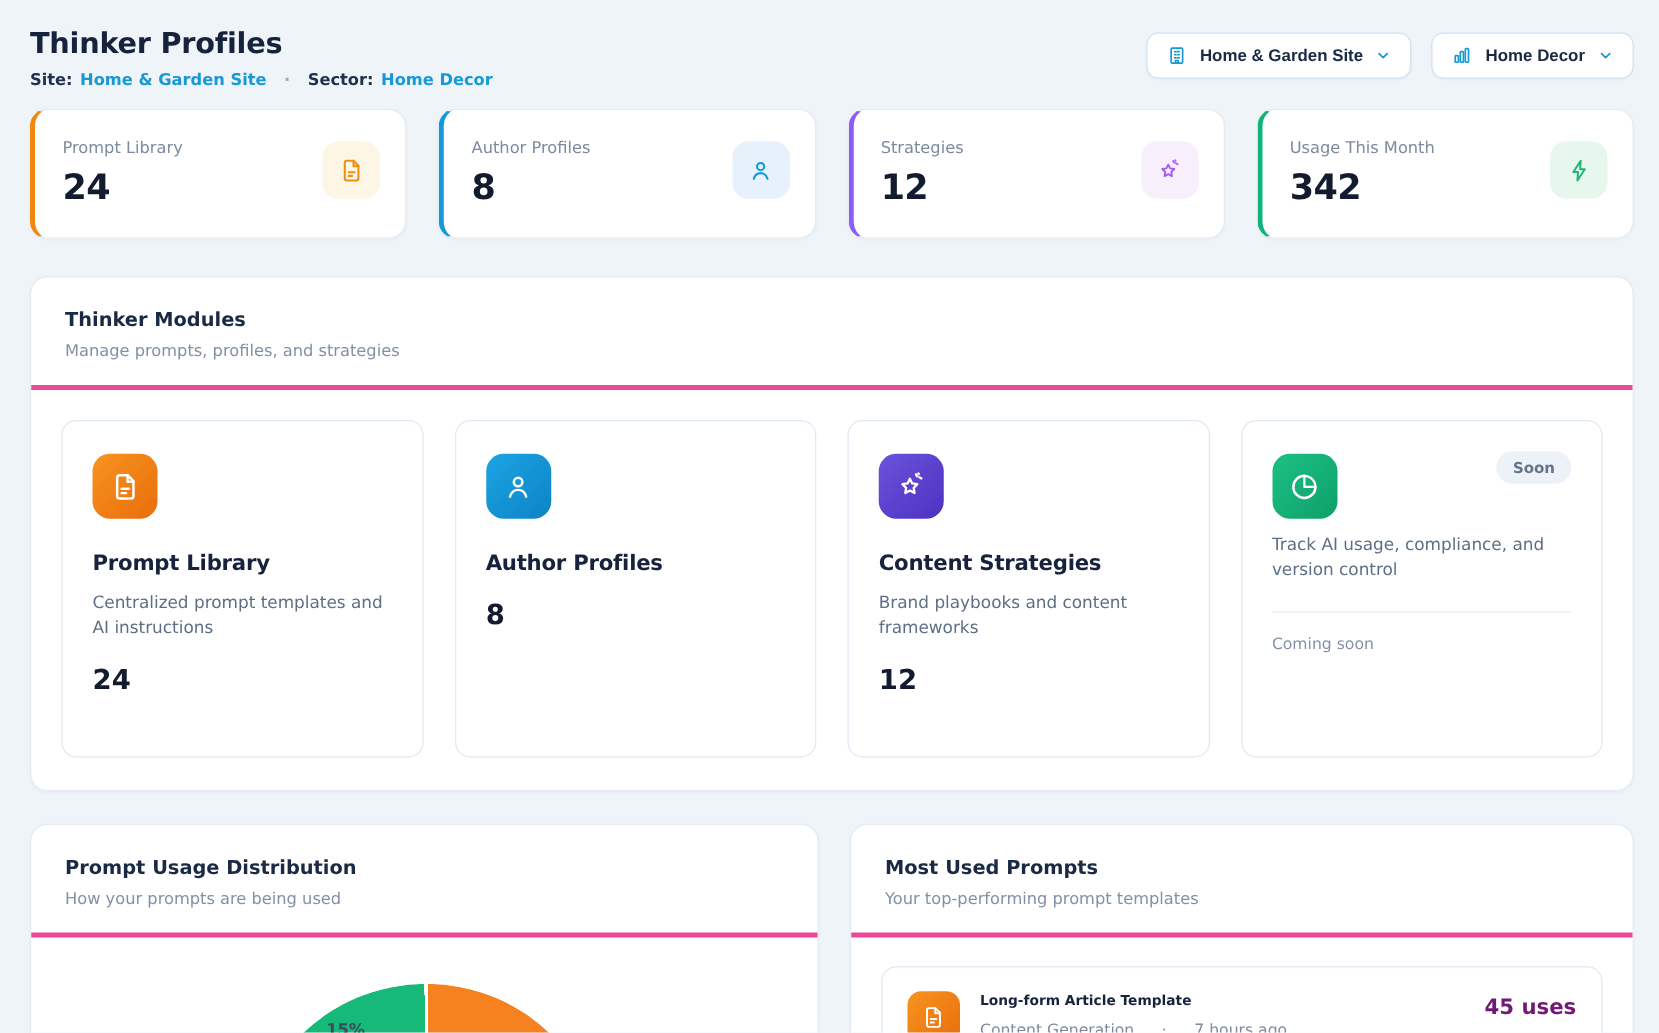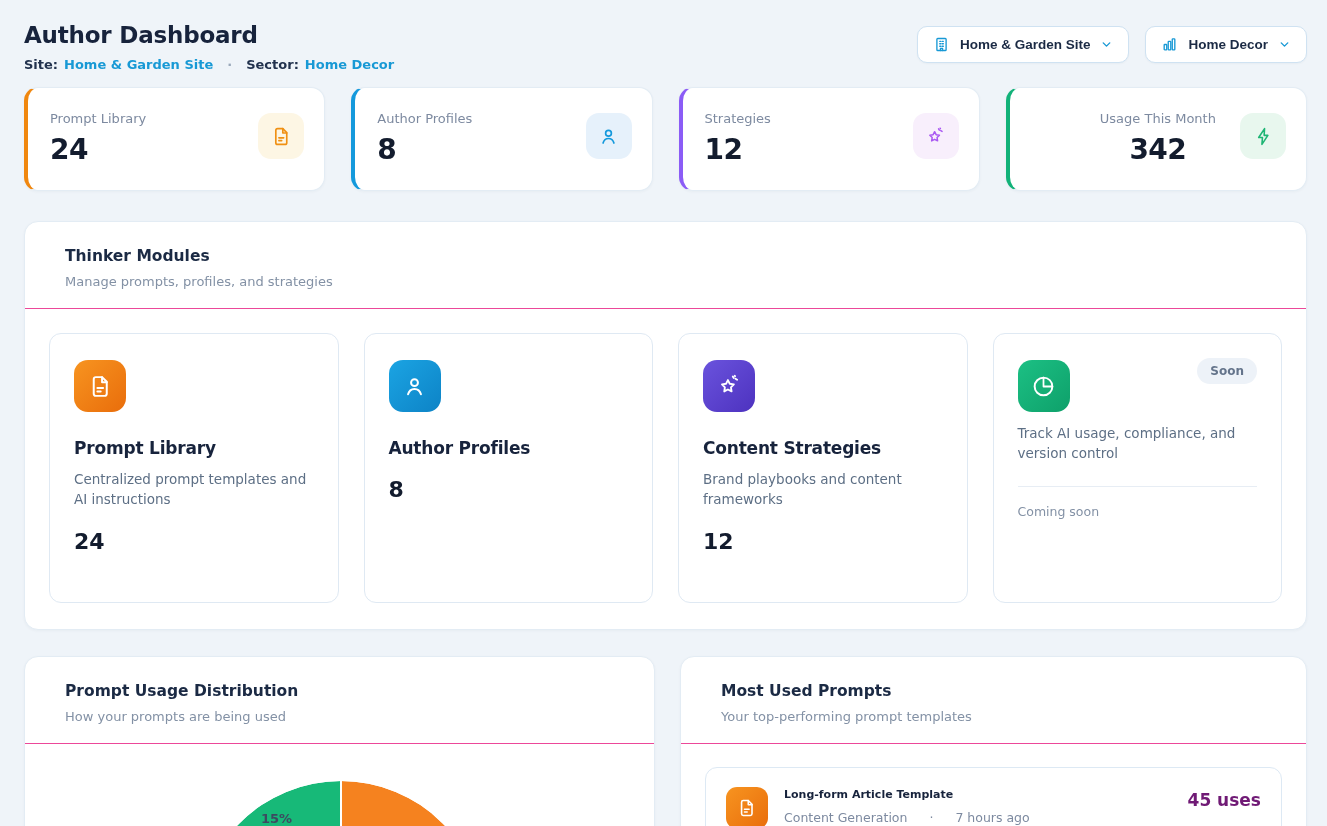--- a/index.html
+++ b/index.html
@@ -31,38 +31,38 @@
   
   .stats-grid { display:grid; grid-template-columns:repeat(4,1fr); gap:26px; margin-top:15px; }
   .stat-card {
     position:relative; background:#fff; border:1px solid #e3ecf4; border-radius:14px;
     height:104px; padding:23px 22px; box-shadow:0 1px 3px rgba(20,45,80,.04);
     border-left-width:4px;
   }
   .stat--orange { border-left-color:#f0870f; }
   .stat--blue   { border-left-color:#1499dc; }
   .stat--purple { border-left-color:#8b5cf6; }
-  .stat--green  { border-left-color:#12b279;text-align:center; }
+  .stat--green  { border-left-color:#12b279; }
   .stat-label { font-size:13px; color:#7d8aa0; }
   .stat-value { font-size:28px; font-weight:800; color:#131c2e; margin-top:7px; letter-spacing:-.5px; }
   .stat-icon {
     position:absolute; top:25px; right:20px; width:46px; height:46px; border-radius:13px;
     display:flex; align-items:center; justify-content:center;
   }
   .ibg-cream  { background:#fdf6e4; color:#f09012; }
   .ibg-blue   { background:#e6f1fb; color:#1499dc; }
   .ibg-purple { background:#f8effc; color:#a958f2; }
   .ibg-green  { background:#e8f7ee; color:#1eb574; }
 
   
   .panel {
     background:#fff; border:1px solid #e3ecf4; border-radius:14px;
     box-shadow:0 1px 3px rgba(20,45,80,.04);
   }
-  .panel-head { padding:25px 40px 19px; border-bottom:1px solid #ec4899; }
+  .panel-head { padding:25px 27px 19px; border-bottom:4px solid #ec4899; }
   .panel-title { font-size:15.5px; font-weight:700; color:#1b2a44; }
   .panel-sub { font-size:13px; color:#8391a5; margin-top:9px; }
 
   
   .modules-panel { margin-top:30px; }
   .modules-body { padding:24px 24px 26px; display:grid; grid-template-columns:repeat(4,1fr); gap:25px; }
   .module-card {
     position:relative; background:#fff; border:1px solid #dfe9f3; border-radius:12px;
     height:270px; padding:26px 24px; cursor:pointer;
   }
@@ -111,21 +111,21 @@
   .prompt-meta { font-size:12.5px; color:#7d8aa0; margin-top:9px; display:flex; gap:22px; align-items:center; }
   .prompt-uses { margin-left:auto; font-size:17px; font-weight:700; color:#701a75; margin-top:3px; white-space:nowrap; }
 </style>
 </head>
 <body>
 
 <div class="page">
 
   <div class="header-row">
     <div>
-      <div class="page-title">Author Dashboard</div>
+      <div class="page-title">Thinker Profiles</div>
       <div class="sub-row">
         <span>Site:</span>
         <span class="link">Home &amp; Garden Site</span>
         <span class="dot">·</span>
         <span>Sector:</span>
         <span class="link">Home Decor</span>
       </div>
     </div>
     <div class="selectors">
       <button class="selector-btn">

